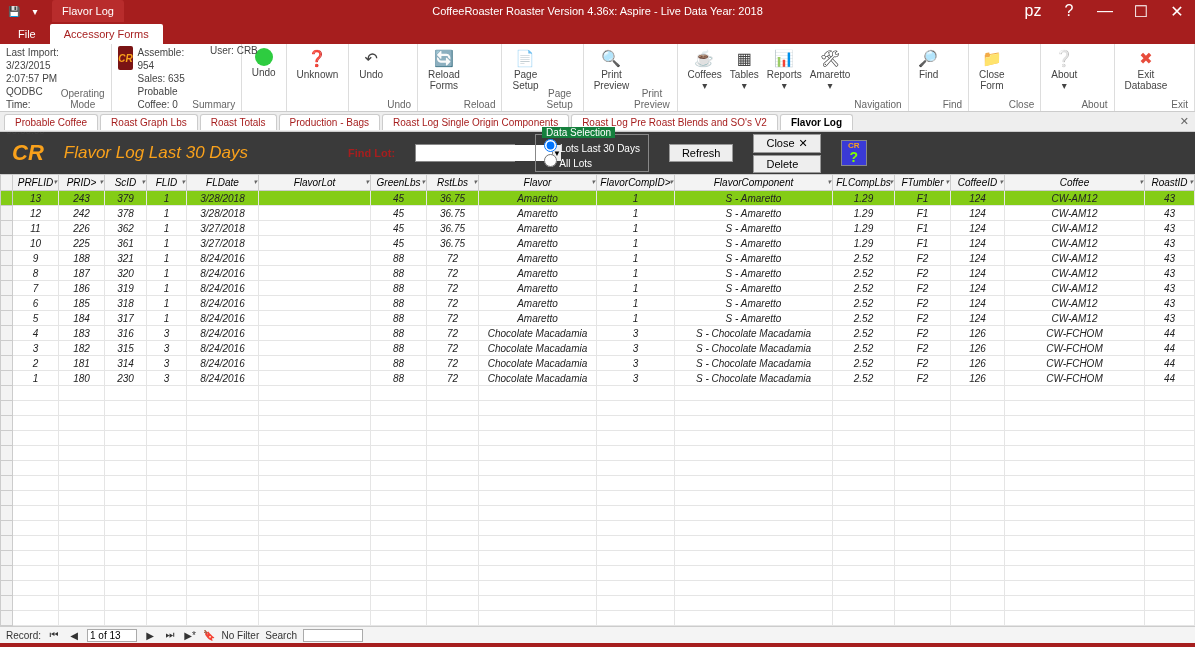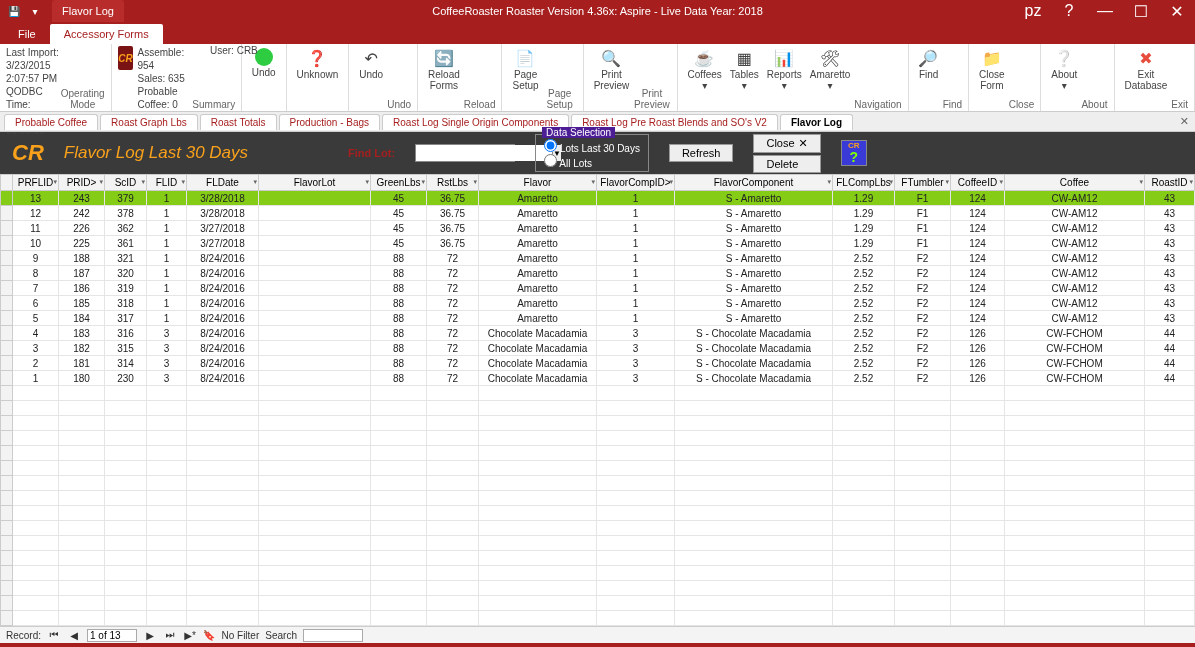--- a/index.html
+++ b/index.html
@@ -37,27 +37,27 @@
 
 
 .formhdr { height:42px; background:#3a3a3a; display:flex; align-items:center; padding:0 12px; gap:20px; }
 .crlogo { color:#f9a11b; font-size:22px; font-weight:bold; font-style:italic; }
 .formtitle { color:#f9a11b; font-size:17px; font-style:italic; }
 .findlot { color:#a61e1e; font-weight:bold; font-size:11px; }
 .findcombo { width:100px; height:18px; background:#fff; border:1px solid #888; display:flex; }
 .findcombo input { flex:1; border:none; font-size:10px; padding:0 2px; }
 .findcombo .dd { width:14px; background:#eee; border-left:1px solid #888; display:flex; align-items:center; justify-content:center; font-size:8px; }
 .datasel { border:1px solid #888; padding:4px 8px 2px 8px; position:relative; color:#fff; font-size:10px; }
-.datasel legend { position:absolute; top:-8px; left:6px; background:#4c1d95; padding:0 4px; font-size:10px; }
+.datasel legend { position:absolute; top:-8px; left:6px; background:#15803d; padding:0 4px; font-size:10px; }
 .hdrbtn { background:#eee; border:1px solid #999; padding:2px 12px; font-size:11px; cursor:pointer; display:flex; align-items:center; gap:4px; }
 .qmark { width:26px; height:26px; background:#3a3ad6; border:1px solid #888; display:flex; align-items:center; justify-content:center; color:#0f0; font-size:10px; font-weight:bold; flex-direction:column; line-height:1; }
 
 
 .grid { height:452px; overflow:auto; background:#fff; }
-table { border-collapse:collapse; width:100%; table-layout:fixed; }
+table { border-collapse:collapse; width:100%; table-layout:fixed;font-style:italic; }
 th { background:#f3f3f3; border:1px solid #ccc; font-size:10px; font-weight:normal; padding:2px 2px; position:relative; text-align:center; }
 th .flt { position:absolute; right:1px; top:3px; font-size:7px; color:#666; }
 td { border:1px solid #e5e5e5; font-size:10px; padding:1px 3px; text-align:center; height:15px; color:#222; }
 tbody tr:first-child td { background:#84cc16; }
 .rowsel { width:12px; background:#f3f3f3; border:1px solid #ccc; }
 
 
 .recnav { height:17px; background:#f4f4f4; border-top:1px solid #ccc; display:flex; align-items:center; gap:6px; padding:0 6px; font-size:10px; color:#333; }
 .recnav .nbtn { width:14px; text-align:center; cursor:pointer; }
 .recnav input { width:50px; height:13px; font-size:10px; border:1px solid #aaa; padding:0 2px; }

